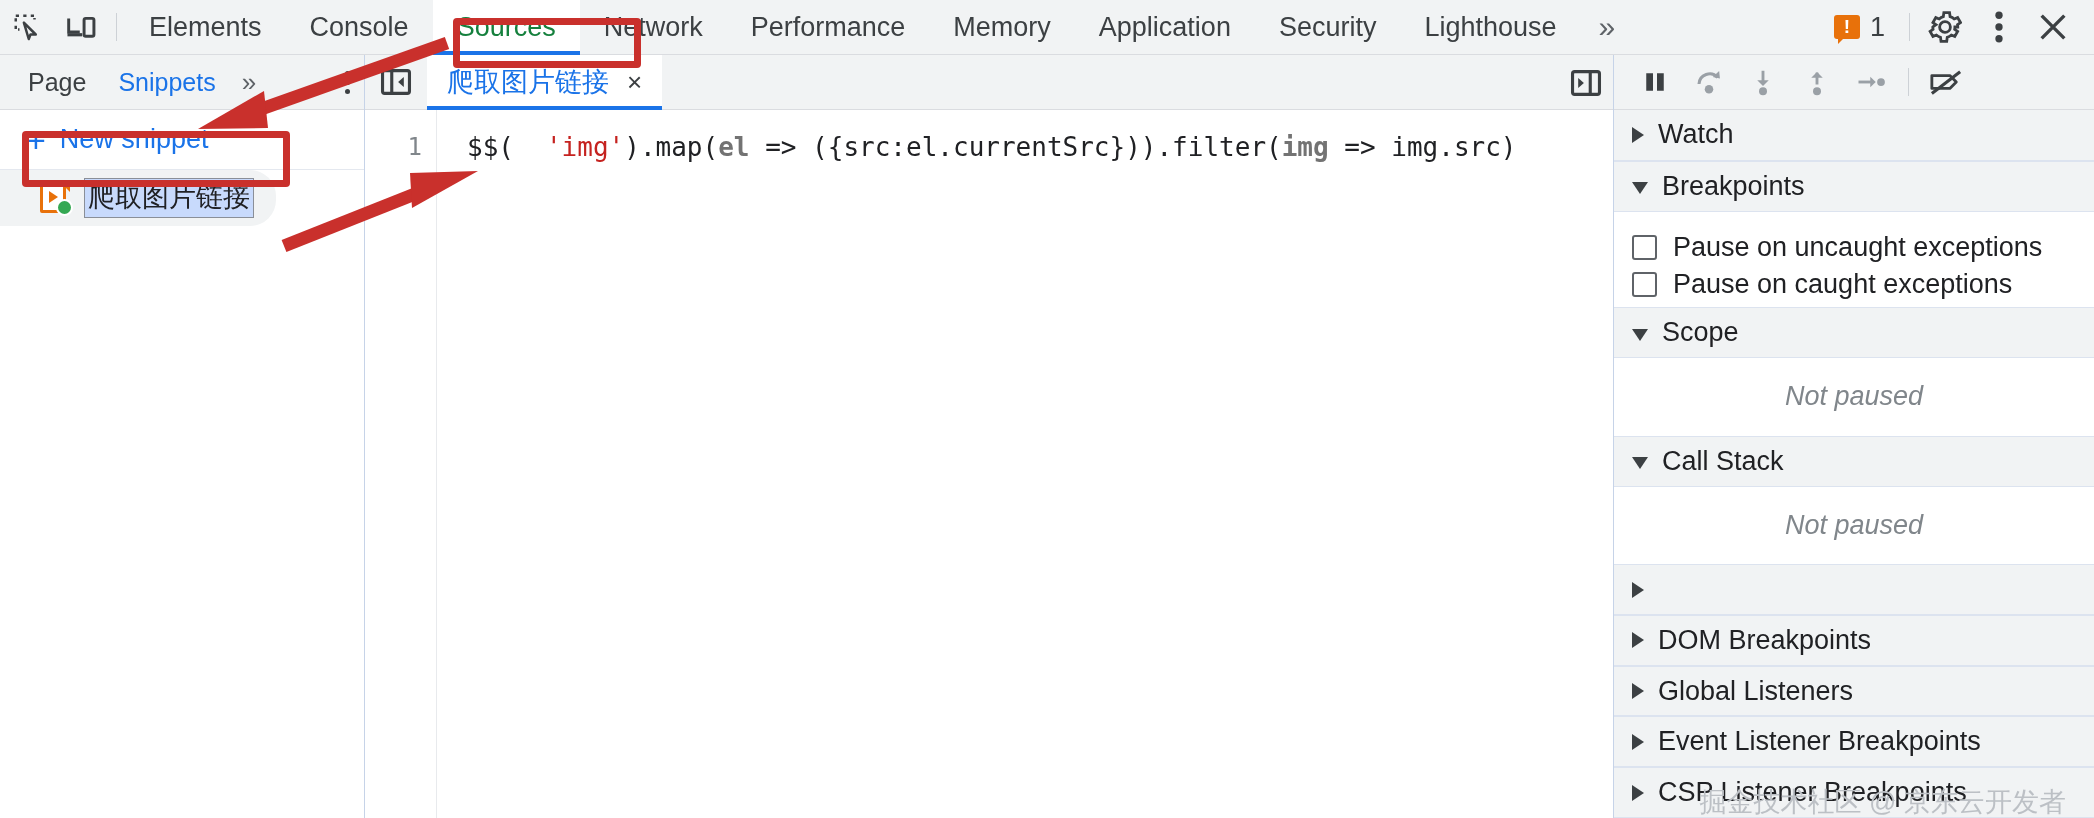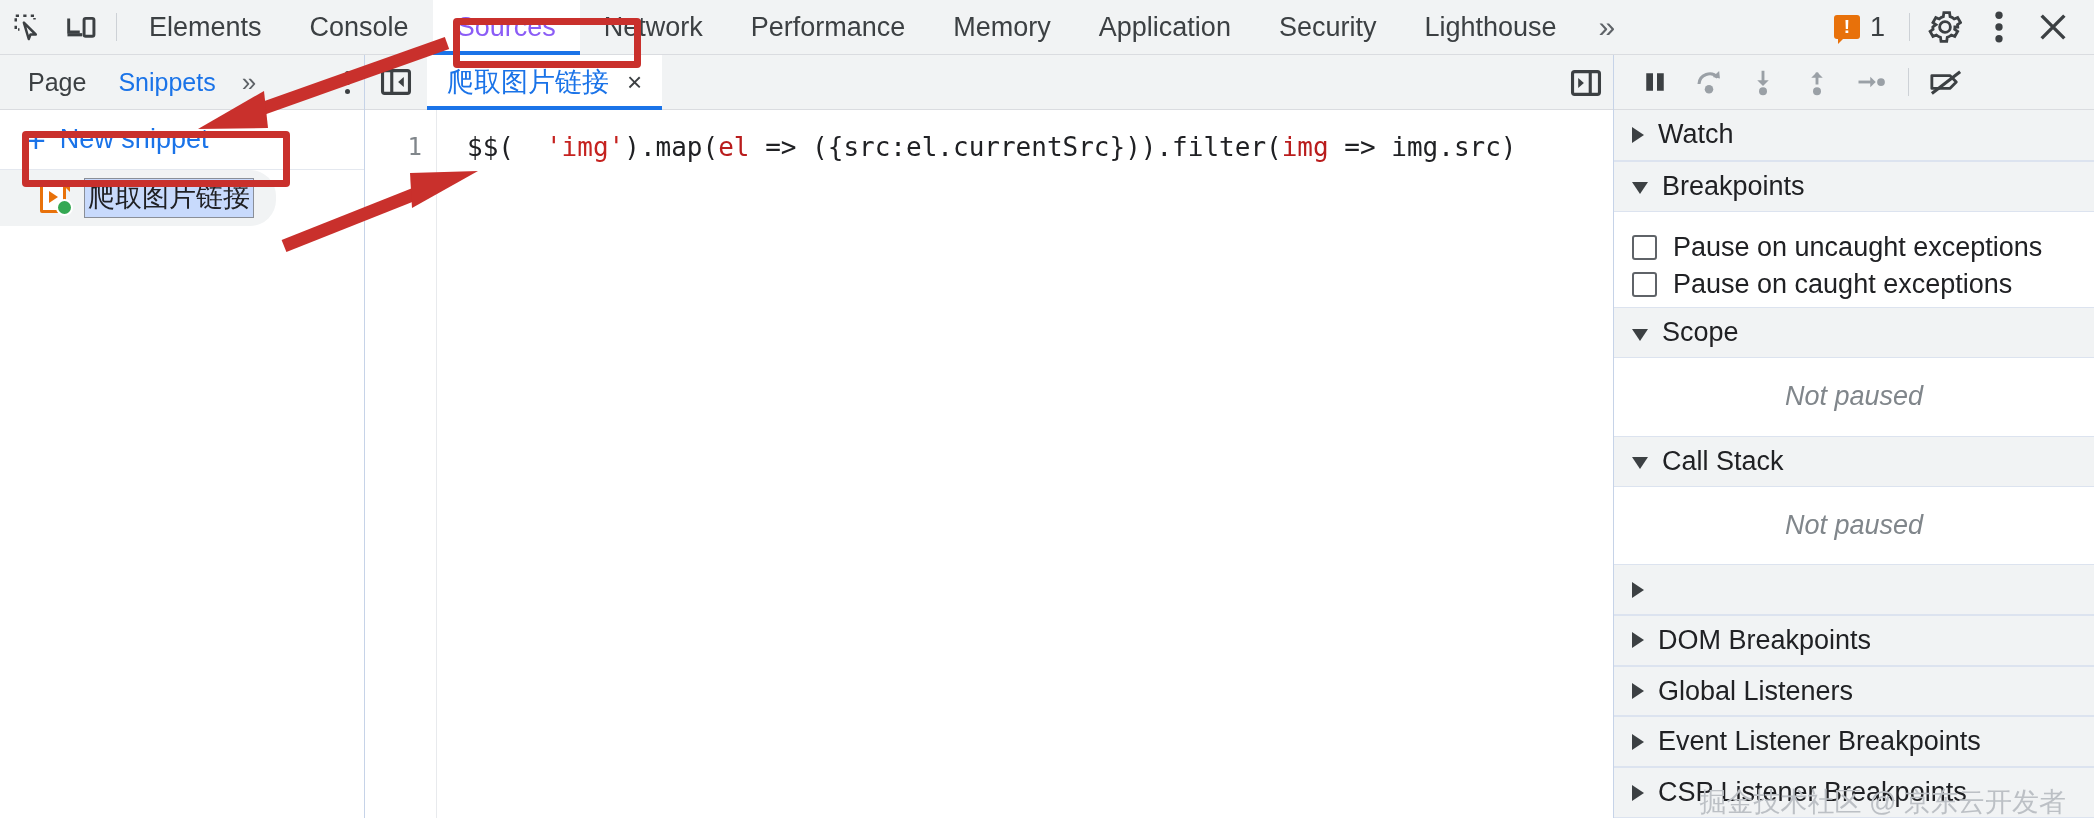--- a/index.html
+++ b/index.html
@@ -37,21 +37,21 @@
     height: 55px;
     display: flex; align-items: center; justify-content: center;
     padding: 0 24px;
     font-size: 27px;
     color: #3c4043;
     white-space: nowrap;
     position: relative;
     box-sizing: border-box;
   }
   .tab.active {
-    color: #8b5cf6;
+    color: #15803d;
     background: #ffffff;
   }
   .tab.active::after {
     content: "";
     position: absolute; left: 0; right: 0; bottom: 0;
     height: 4px; background: #1a73e8;
   }
   .chevrons {
     font-size: 30px; color: #5f6368; padding: 0 18px; letter-spacing: -6px;
   }
@@ -218,21 +218,21 @@
     text-align: right; padding-right: 14px; line-height: 34px;
   }
   .code-lines {
     flex: 1 1 auto; padding-top: 20px; padding-left: 30px; min-width: 0;
   }
   .code-line {
     font-family: "DejaVu Sans Mono", monospace;
     font-size: 26px; line-height: 34px; color: #202124; white-space: pre;
   }
   .tok-str { color: #c5221f; margin-left: 32px; }
-  .tok-param { color: #b91c1c; }
+  .tok-param { color: #737373; font-weight: bold; }
 
   
   .debugger {
     width: 480px; flex: none;
     background: #ffffff;
     display: flex; flex-direction: column;
     box-sizing: border-box;
   }
   .dbg-toolbar {
     height: 55px; flex: none;

